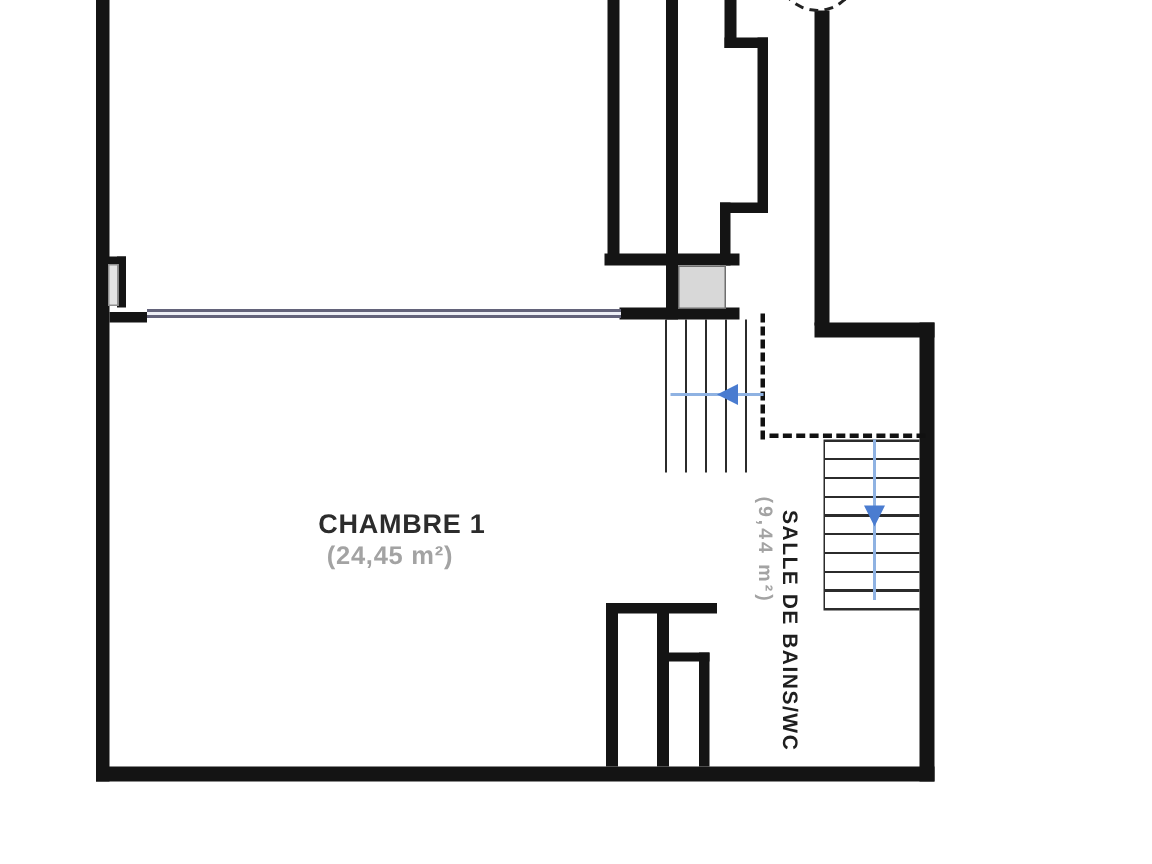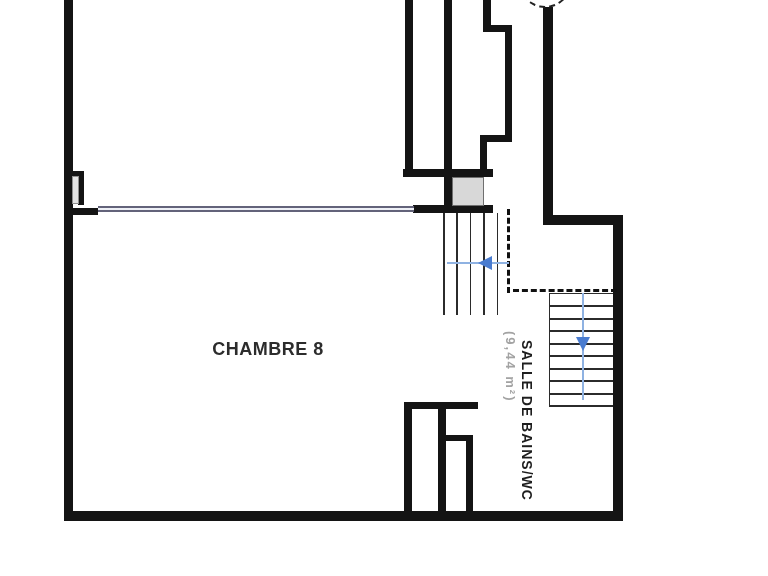--- a/index.html
+++ b/index.html
@@ -88,17 +88,18 @@
   <div class="dash-h"></div>
   <div class="stairs-lower"></div>
 
   <div class="runline-h"></div>
   <div class="arrow-left"></div>
   <div class="runline-v"></div>
   <div class="arrow-down"></div>
 
   <div class="arc"></div>
 
-  <div class="room-label">CHAMBRE 8</div>
+  <div class="room-label">CHAMBRE 1</div>
+  <div class="room-area">(24,45 m²)</div>
   <div class="bath-area">(9,44 m²)</div>
   <div class="bath-label">SALLE DE BAINS/WC</div>
 
 </div>
 
 </body></html>

